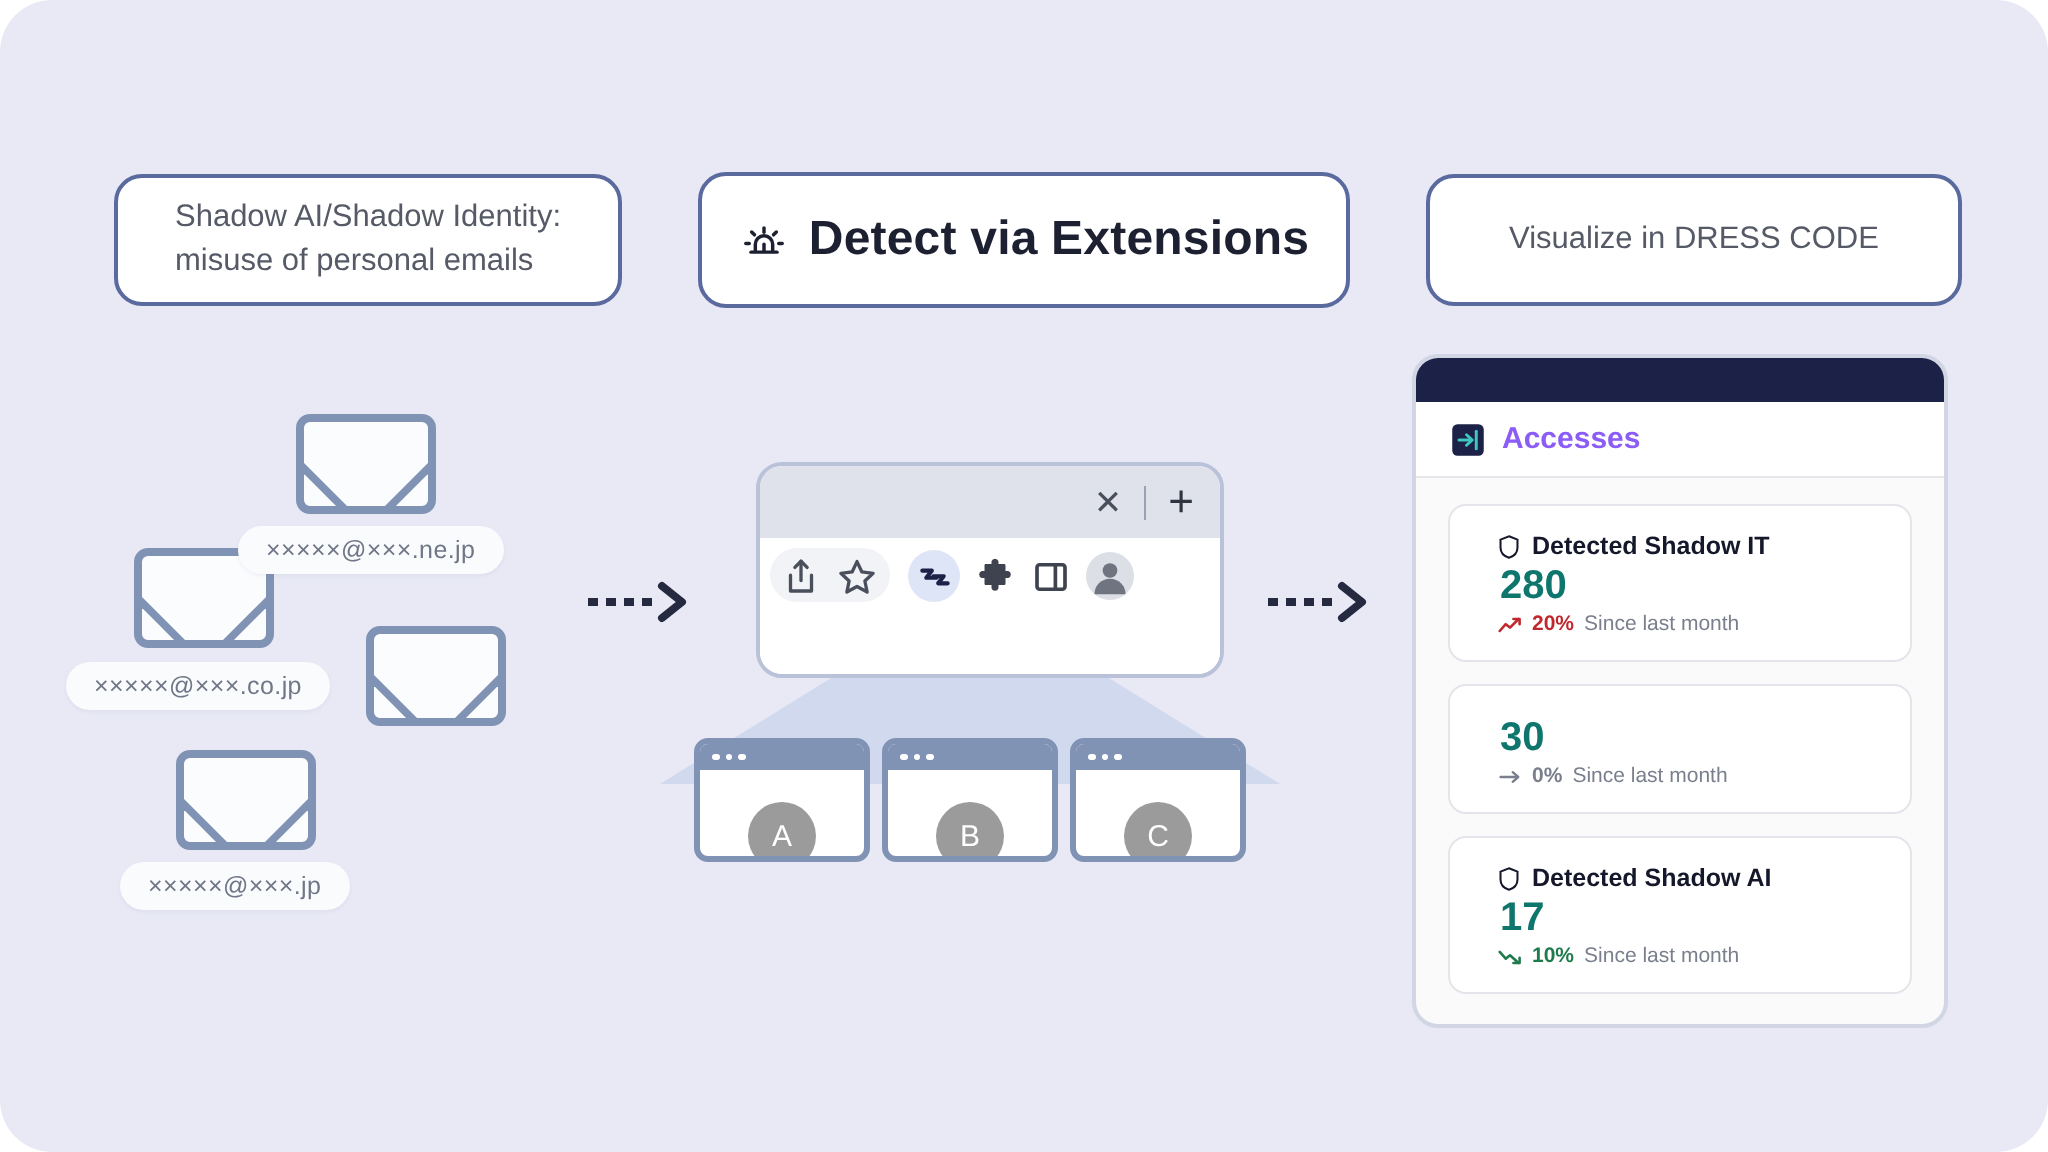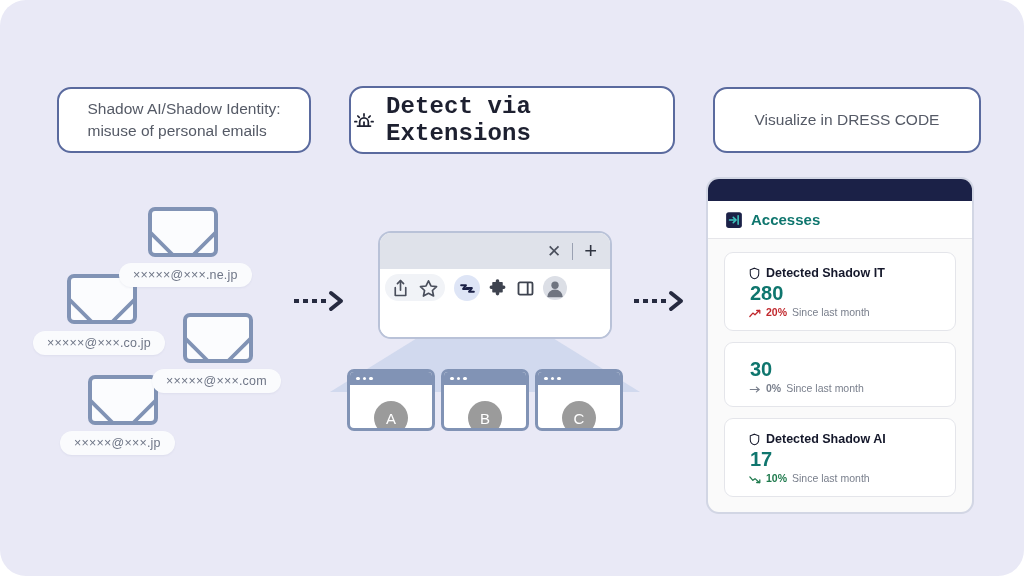--- a/index.html
+++ b/index.html
@@ -32,21 +32,21 @@
   .step2 { left: 349px; top: 86px; width: 326px; height: 68px; }
   .step3 { left: 713px; top: 87px; width: 268px; height: 66px; }
 
   .step1-label {
     color: #555a66;
     font-size: 15.5px;
     line-height: 1.45;
     text-align: left;
     white-space: pre-line;
   }
-  .step2-inner { display: flex; align-items: center; gap: 9px; font-family: Liberation Mono, monospace; }
+  .step2-inner { display: flex; align-items: center; gap: 9px; }
   .step2-label {
     color: #1d2030;
     font-size: 24px;
     font-weight: bold;
     letter-spacing: .1px;
   }
   .step3-label {
     color: #555a66;
     font-size: 15.5px;
   }
@@ -217,35 +217,35 @@
   .dash-topbar { height: 22px; background: #1b2147; }
   .dash-header {
     height: 38px;
     background: #ffffff;
     display: flex; align-items: center;
     gap: 8px;
     padding-left: 17px;
     border-bottom: 1px solid #e6e6ea;
     box-sizing: border-box;
   }
-  .dash-header-title { font-size: 15px; font-weight: bold; color: #0f766e; }
+  .dash-header-title { font-size: 15px; font-weight: bold; color: #8b5cf6; }
   .access-ic { width: 18px; height: 18px; display: block; }
   .dash-cards { padding: 13px 16px 0 16px; display: flex; flex-direction: column; gap: 11px; }
   .stat-card {
     background: #ffffff;
     border: 1px solid #e4e5ea;
     border-radius: 9px;
     padding: 13px 0 12px 24px;
     box-sizing: border-box;
   }
   .stat-title-row { display: flex; align-items: center; gap: 6px; }
   .shield-ic { width: 11px; height: 13px; display: block; }
   .stat-title { font-size: 12.5px; font-weight: bold; color: #15182b; }
   .stat-value { font-size: 20px; font-weight: bold; color: #0f766e; margin: 2px 0 1px 1px; }
-  .stat-delta-row { display: flex; align-items: flex-end; gap: 5px; }
+  .stat-delta-row { display: flex; align-items: center; gap: 5px; }
   .delta-ic { width: 12px; height: 9px; display: block; }
   .delta-pct { font-size: 10.5px; font-weight: bold; }
   .delta-note { font-size: 10.5px; color: #797f8c; }
 </style>
 </head>
 <body>
 
 <div id="canvas">
 
   <div class="step-box step1">
@@ -288,21 +288,20 @@
     </svg>
   </div>
 
   <div class="env env-a"></div>
   <div class="env env-b"></div>
   <div class="env env-c"></div>
   <div class="env env-d"></div>
 
   <div class="pill pill-a">×××××@×××.ne.jp</div>
   <div class="pill pill-b">×××××@×××.co.jp</div>
-  <div class="pill pill-c">×××××@×××.com</div>
   <div class="pill pill-d">×××××@×××.jp</div>
 
   <div class="beam">
     <svg width="310" height="100" viewBox="0 0 310 100">
       <polygon points="155,0 0,96 310,96" fill="#c7d2ea" opacity="0.72"></polygon>
     </svg>
   </div>
 
   <div class="browser">
     <div class="browser-tabbar">

